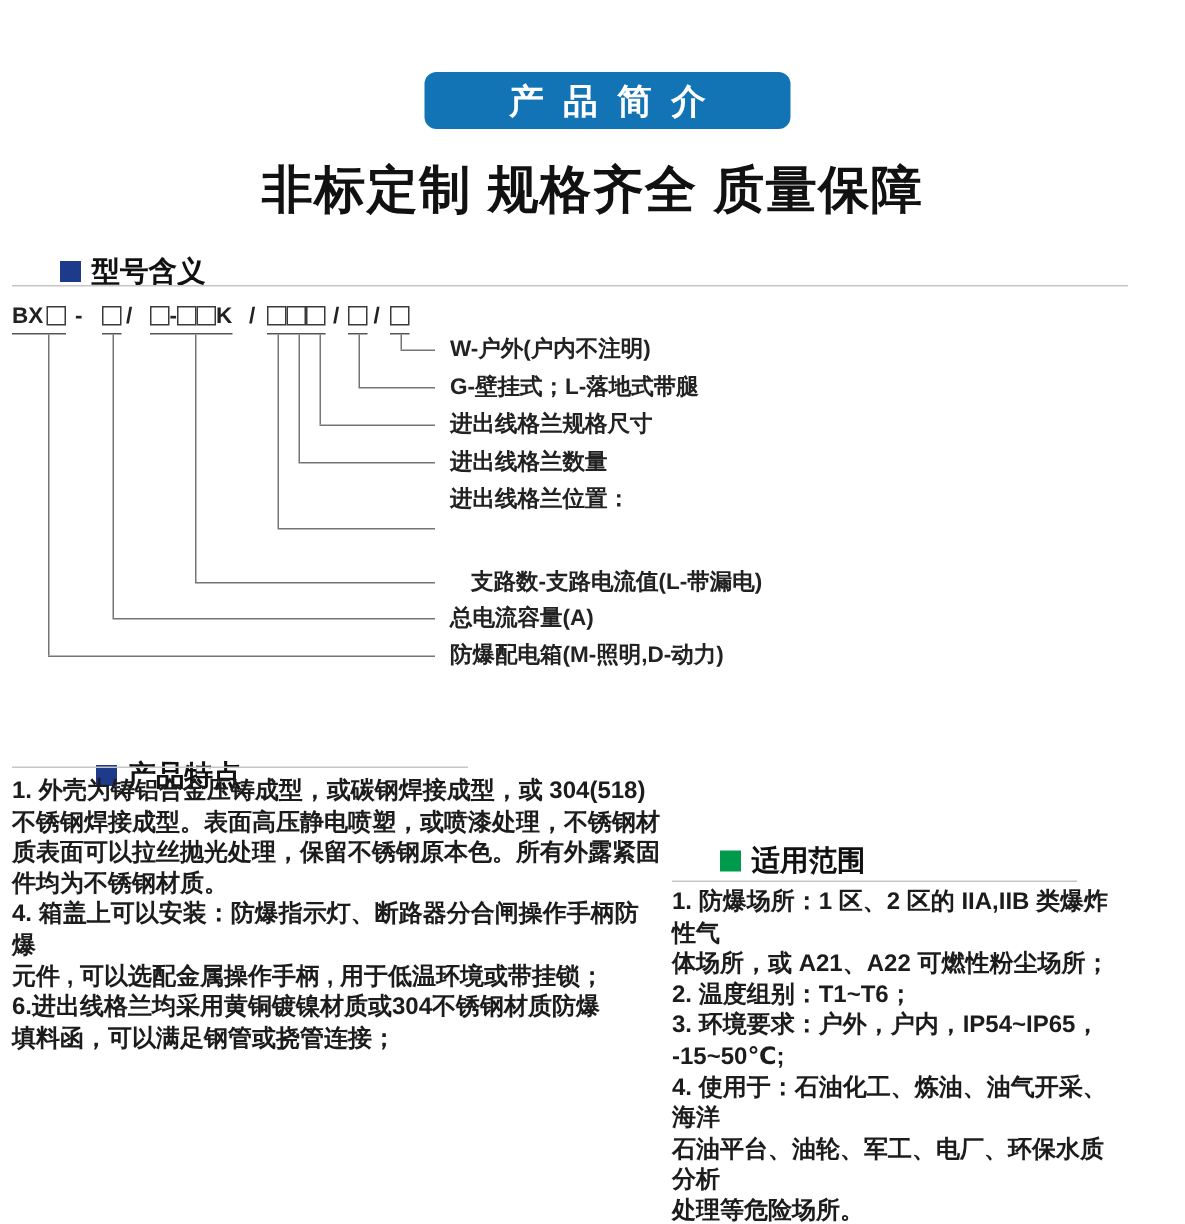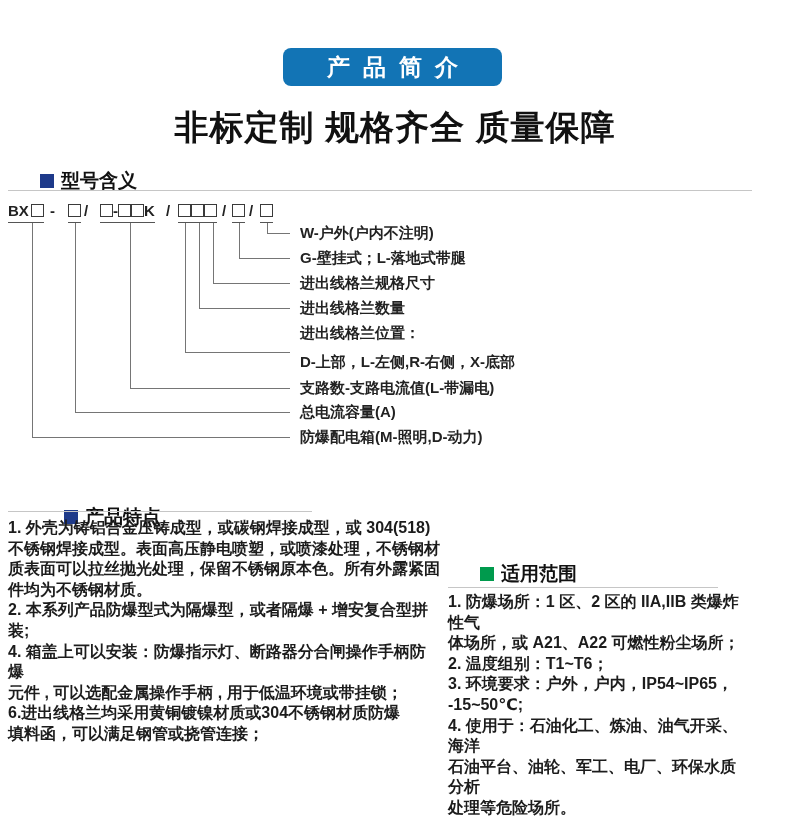--- a/index.html
+++ b/index.html
@@ -1,21 +1,21 @@
 <!DOCTYPE html>
 <html><head>
 <meta charset="utf-8">
 <style>
   html,body{margin:0;padding:0;background:#fff;}
   .page{
     position:relative;width:790px;height:816px;background:#ffffff;
     font-family:"Liberation Sans","DejaVu Sans",sans-serif;overflow:hidden;
   }
   .banner{
-    position:absolute;left:283px;top:48px;width:219px;height:38px;
+    position:absolute;left:283px;top:48px;width:244px;height:38px;
     border-radius:8px;display:flex;align-items:center;justify-content:center;
     color:#ffffff;font-size:23px;font-weight:bold;letter-spacing:13px;text-indent:13px;
   }
   .main-title{
     position:absolute;left:0;top:106px;width:790px;margin:0;text-align:center;
     font-size:34px;line-height:42px;font-weight:bold;color:#111;letter-spacing:1px;
   }
   .sec-head{position:absolute;display:flex;align-items:center;gap:7px;height:18px;padding-left:32px;}
   .sq{width:14px;height:14px;display:inline-block;flex:0 0 auto;}
   .sec-title{font-size:19px;font-weight:bold;color:#111;white-space:nowrap;}
@@ -115,37 +115,35 @@
       <div class="dline h" style="left: 130px; top: 388px; width: 160px;"></div>
       <div class="dline v" style="left: 75px; top: 223px; height: 189px;"></div>
       <div class="dline h" style="left: 75px; top: 412px; width: 215px;"></div>
       <div class="dline v" style="left: 32px; top: 223px; height: 214px;"></div>
       <div class="dline h" style="left: 32px; top: 437px; width: 258px;"></div>
       <div class="dlabel" style="top: 233px;">W-户外(户内不注明)</div>
       <div class="dlabel" style="top: 258px;">G-壁挂式；L-落地式带腿</div>
       <div class="dlabel" style="top: 283px;">进出线格兰规格尺寸</div>
       <div class="dlabel" style="top: 308px;">进出线格兰数量</div>
       <div class="dlabel" style="top: 333px;">进出线格兰位置：</div>
-      <div class="dlabel" style="top: 362px;">D-上部，L-左侧,R-右侧，X-底部</div>
-      <div class="dlabel" style="top: 388px;">支路数-支路电流值(L-带漏电)</div>
+      <div class="dlabel" style="top: 388px; margin-left: 14px;">支路数-支路电流值(L-带漏电)</div>
       <div class="dlabel" style="top: 412px;">总电流容量(A)</div>
       <div class="dlabel" style="top: 437px;">防爆配电箱(M-照明,D-动力)</div>
     </div>
 
   <div class="sec-head" style="left:8px;top:508px;margin-left:24px;">
     <span class="sq" style="background: rgb(30, 58, 138);"></span>
     <span class="sec-title">产品特点</span>
   </div>
   <div class="rule" style="left:8px;top:511px;width:304px;"></div>
   <div class="list" style="left:8px;top:518px;width:432px;">
       <div class="li">1. 外壳为铸铝合金压铸成型，或碳钢焊接成型，或 304(518)
 不锈钢焊接成型。表面高压静电喷塑，或喷漆处理，不锈钢材
 质表面可以拉丝抛光处理，保留不锈钢原本色。所有外露紧固
 件均为不锈钢材质。</div>
-      <div class="li">2. 本系列产品防爆型式为隔爆型，或者隔爆 + 增安复合型拼装;</div>
       <div class="li">4. 箱盖上可以安装：防爆指示灯、断路器分合闸操作手柄防爆
 元件 , 可以选配金属操作手柄 , 用于低温环境或带挂锁；</div>
       <div class="li">6.进出线格兰均采用黄铜镀镍材质或304不锈钢材质防爆
 填料函，可以满足钢管或挠管连接；</div>
     </div>
 
   <div class="sec-head" style="left:448px;top:565px;">
     <span class="sq" style="background: rgb(0, 154, 77);"></span>
     <span class="sec-title">适用范围</span>
   </div>

